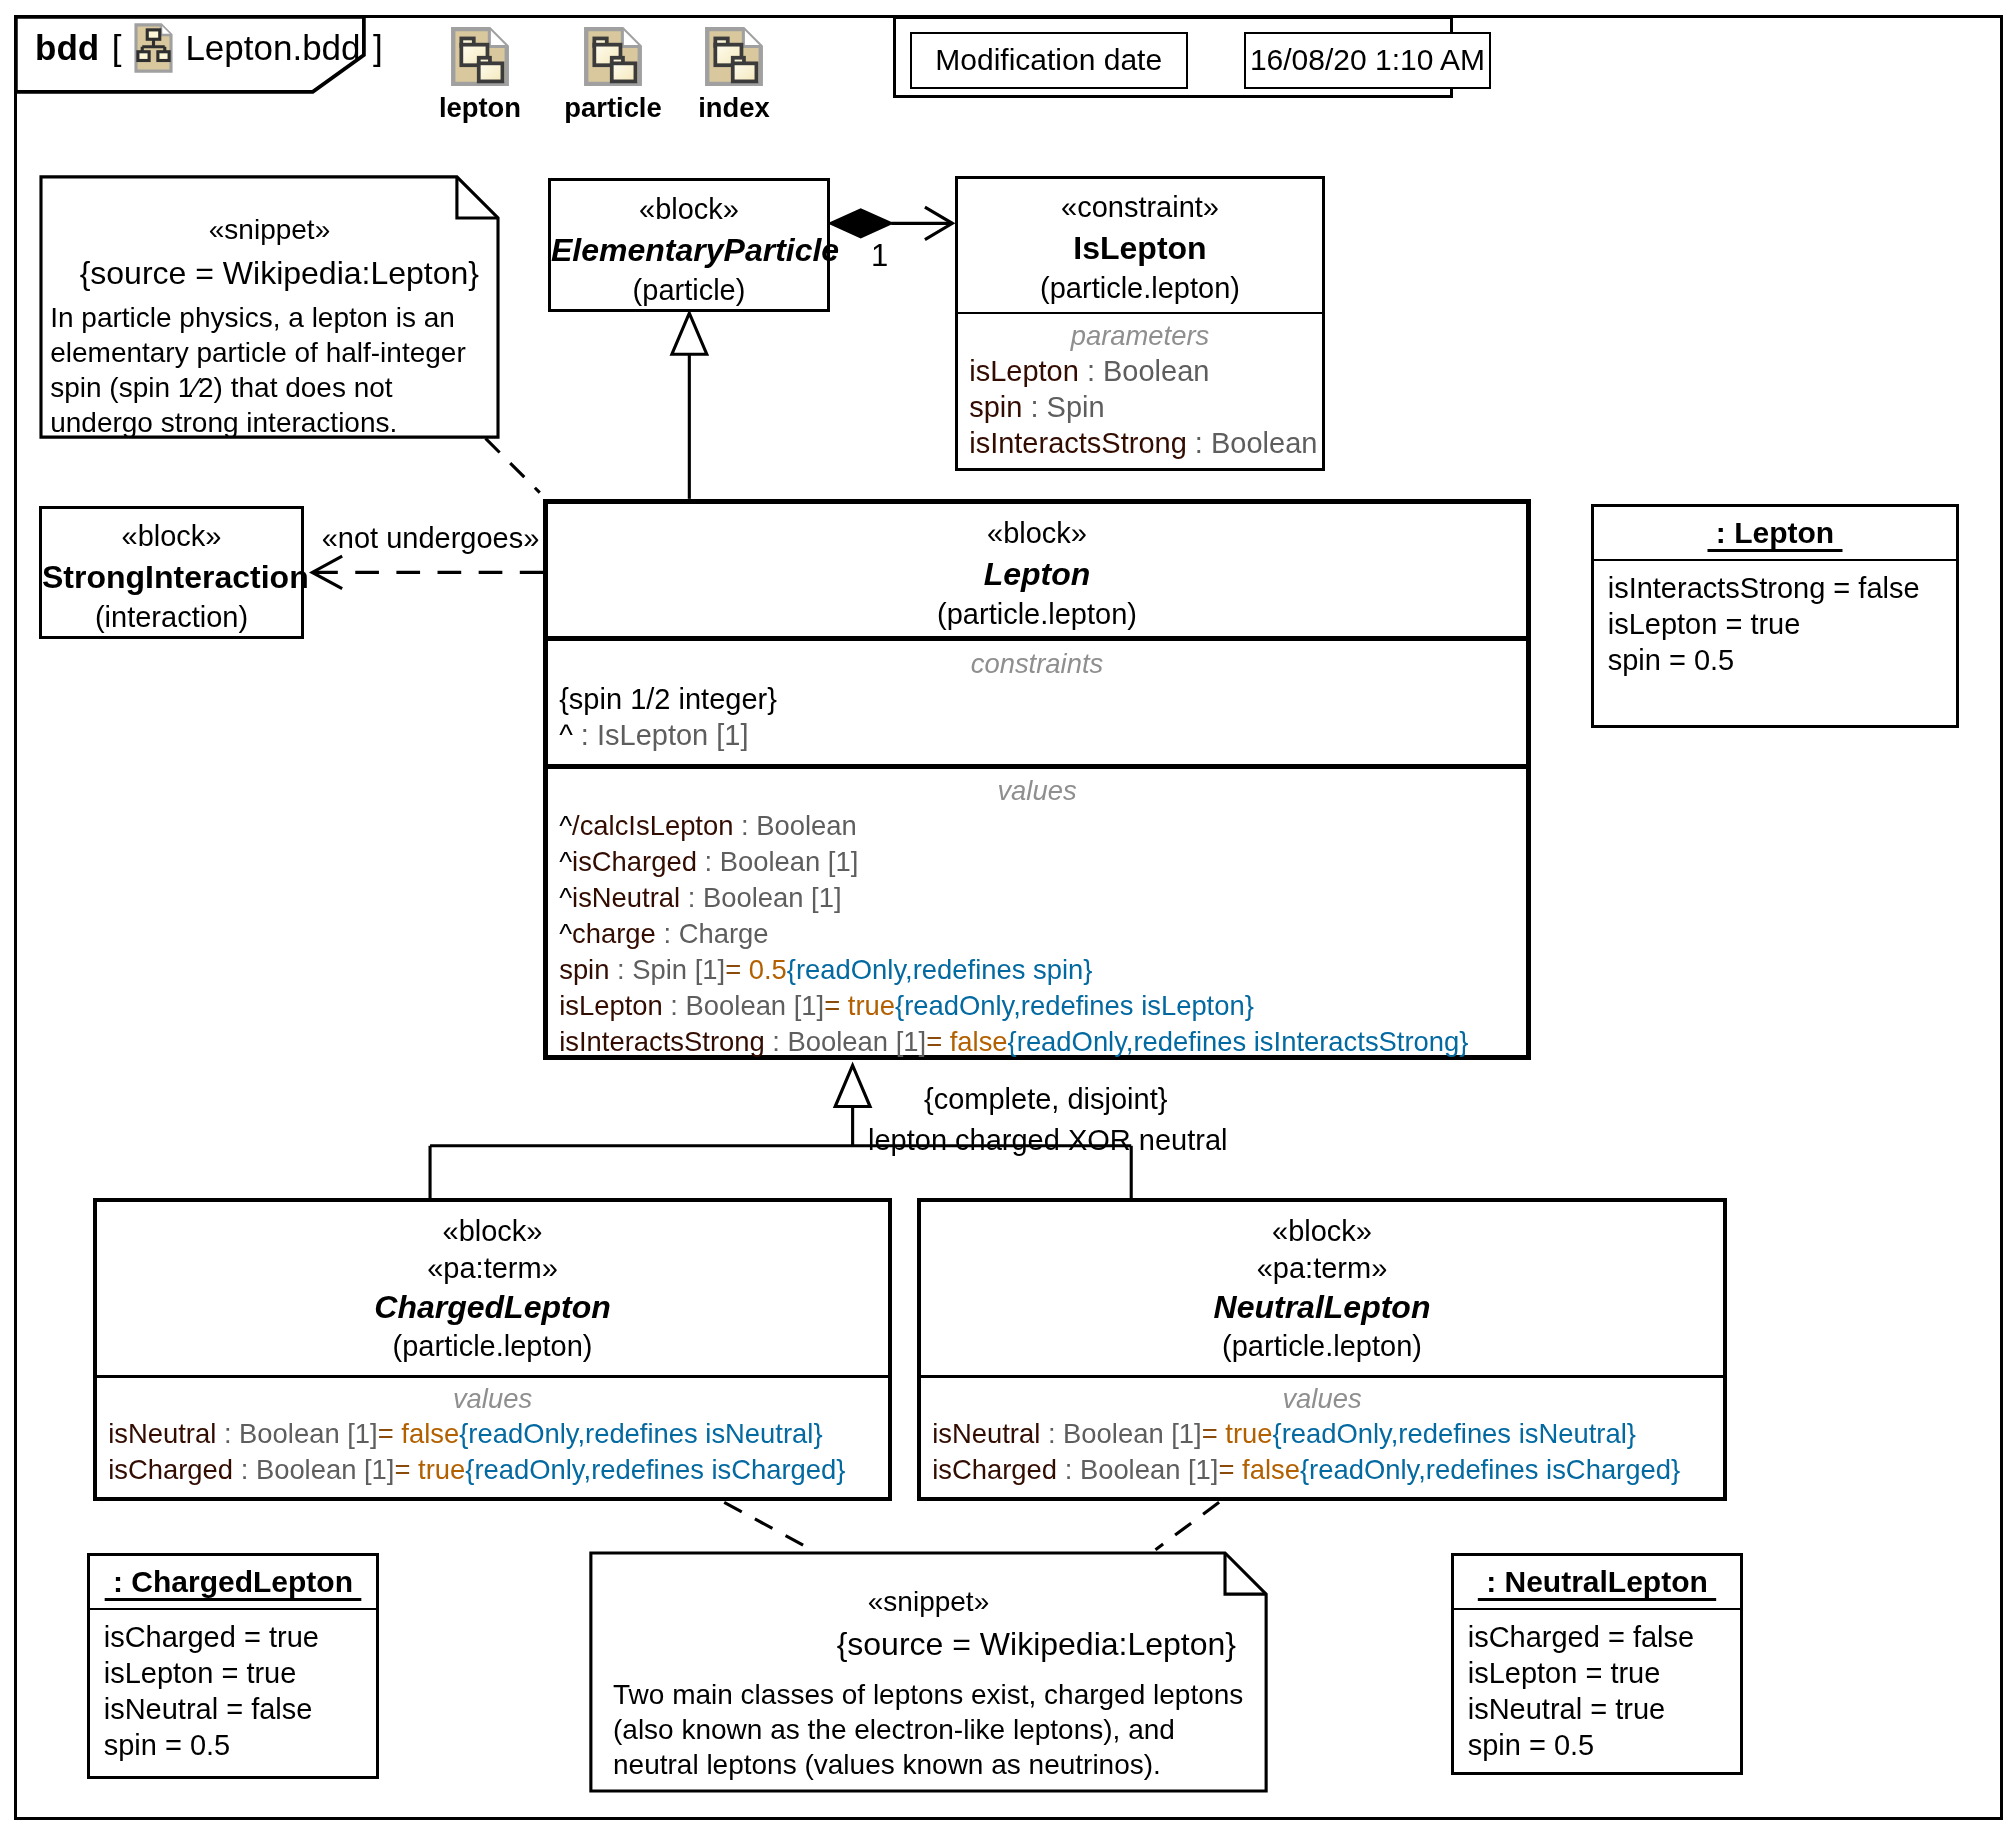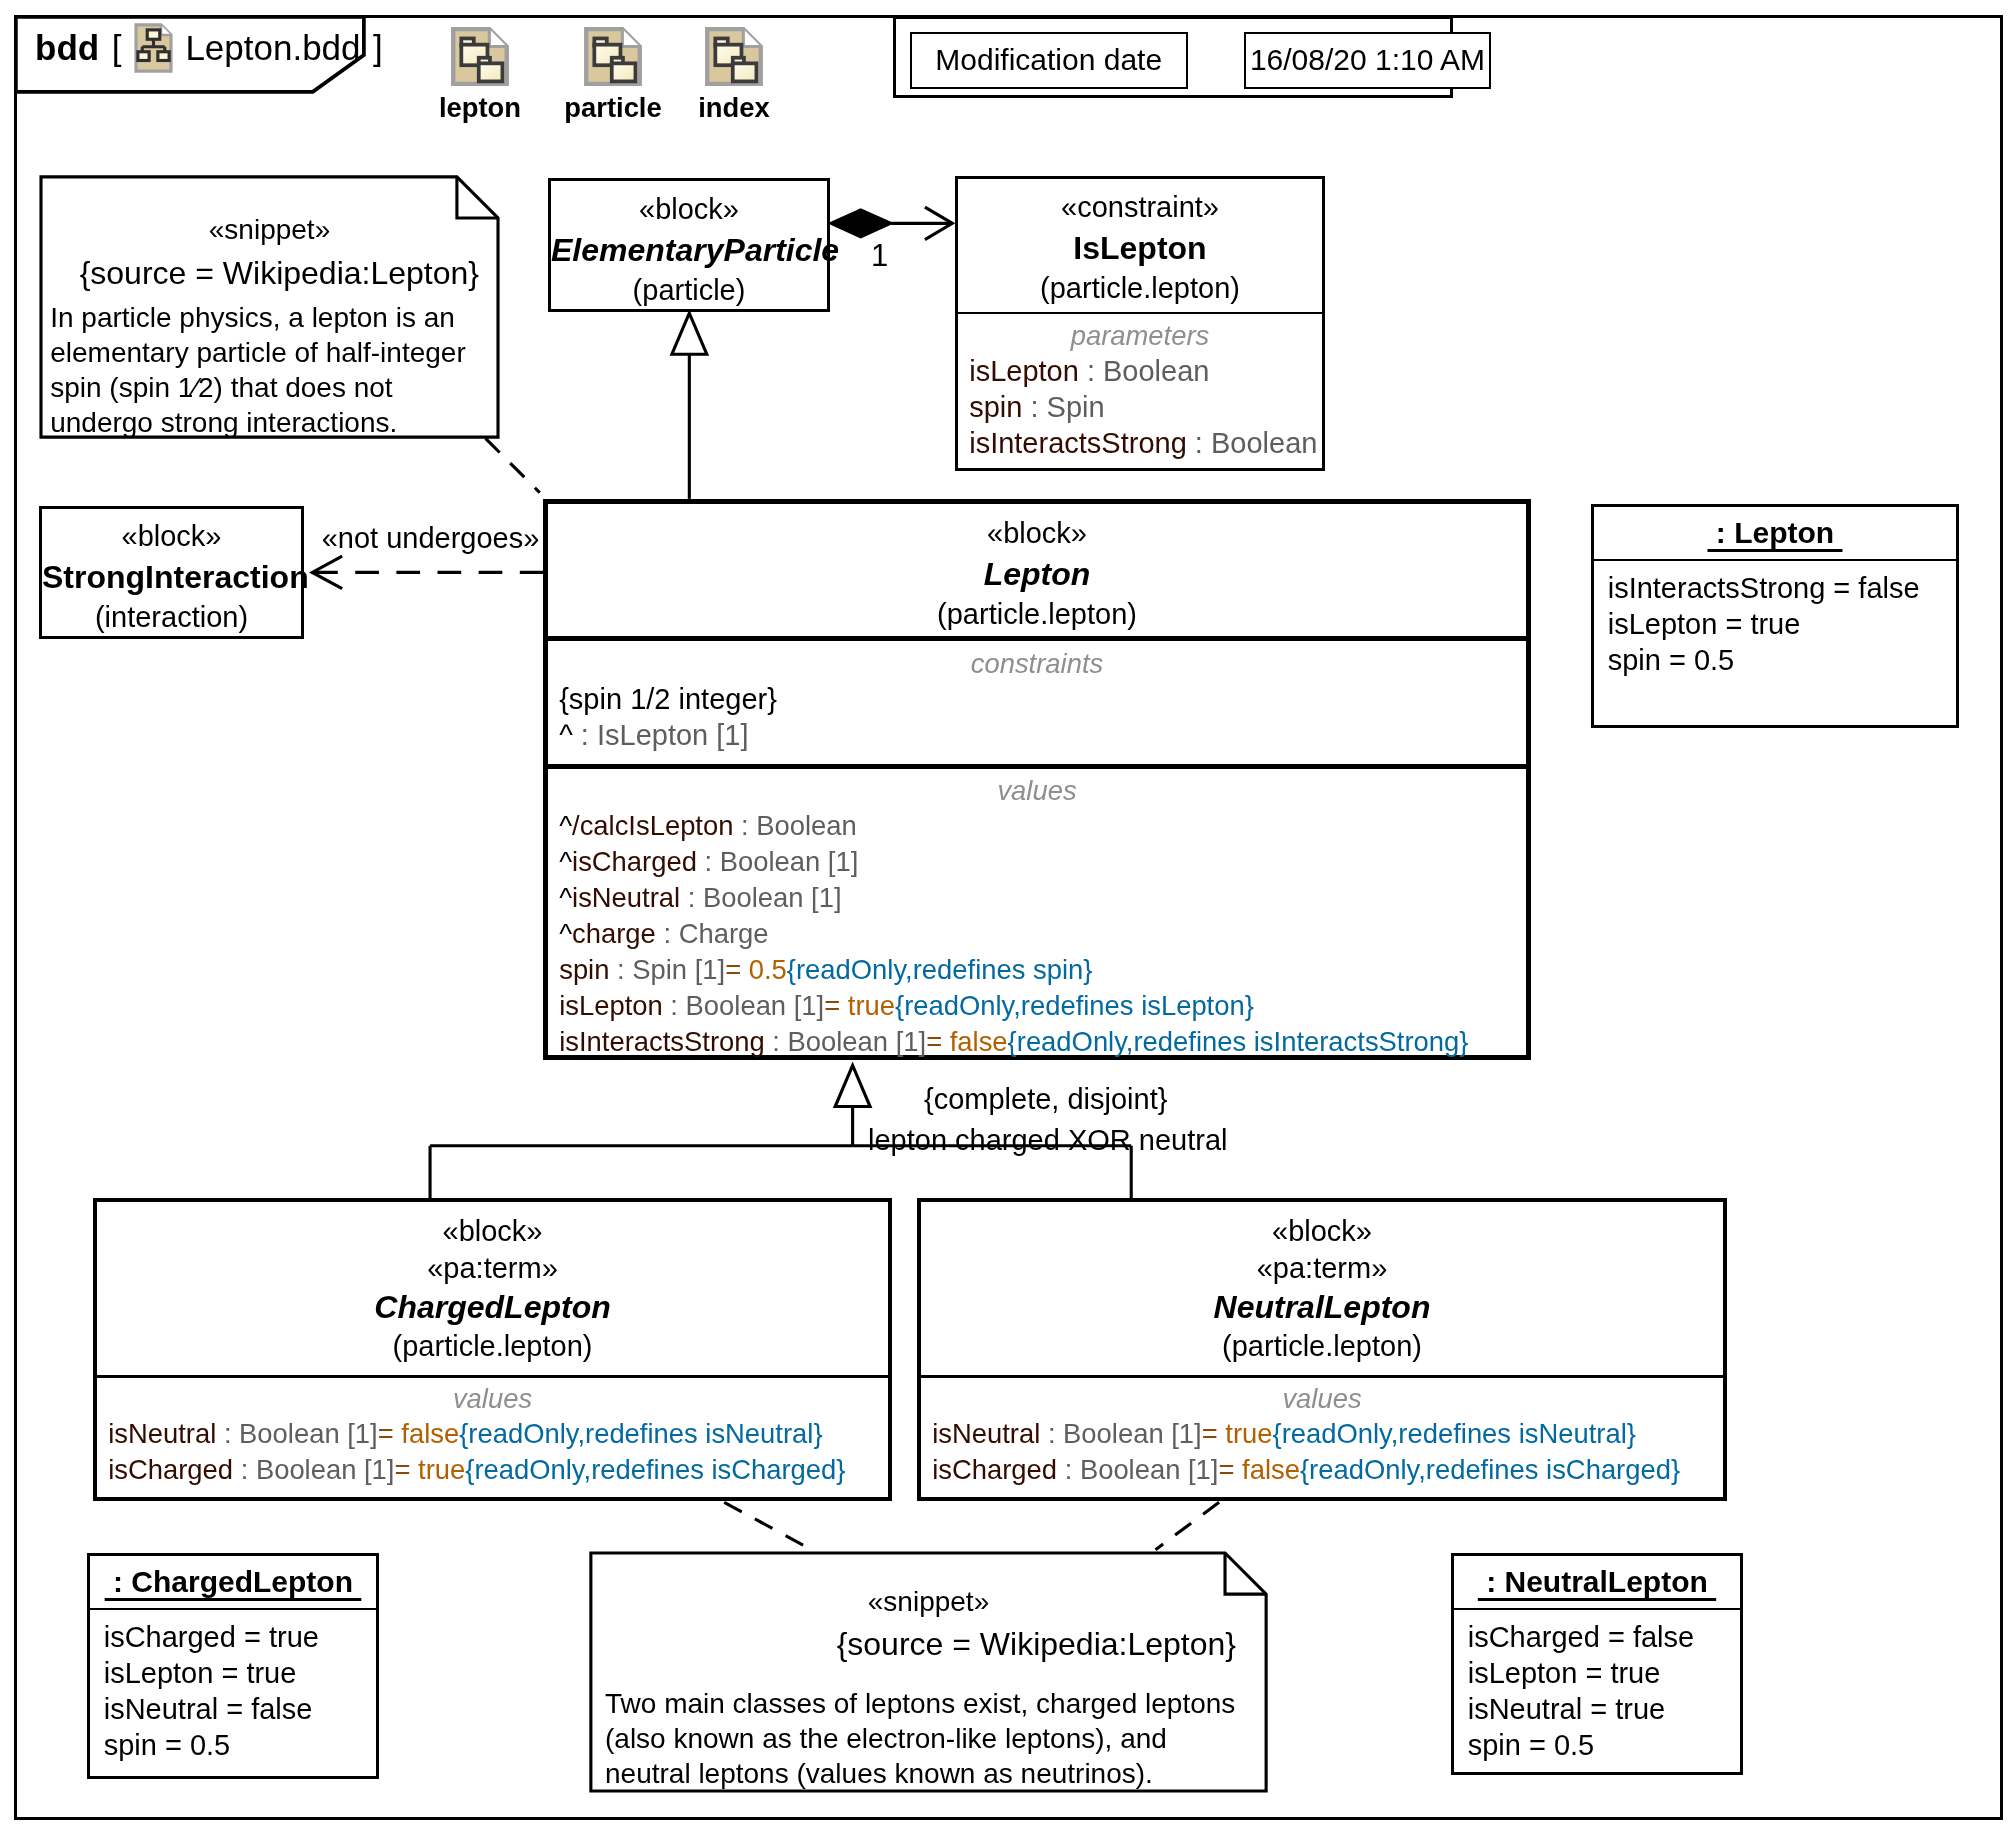--- a/index.html
+++ b/index.html
@@ -286,21 +286,21 @@
     </div>
   </div>
 
   <svg class="abs" style="left:589px;top:1551px;" width="679" height="242" viewBox="0 0 1090 388">
     <path d="M3,3 H1021 L1087,69 V385 H3 Z" fill="#fff" stroke="#000" stroke-width="5"></path>
     <path d="M1021,3 V69 H1087" fill="none" stroke="#000" stroke-width="5"></path>
   </svg>
   <div class="abs" style="left:589px;top:1551px;width:679px;height:242px;">
     <div class="note-stereo" style="margin-top:35px;">«snippet»</div>
     <div class="note-source" style="margin-top:7.5px;padding-right:32px;">{source = Wikipedia:Lepton}</div>
-    <div style="margin-top:23px;padding-left:16px;">
+    <div style="margin-top:14px;padding-left:24px;">
       <div class="note-line">Two main classes of leptons exist, charged leptons</div>
       <div class="note-line">(also known as the electron-like leptons), and</div>
       <div class="note-line">neutral leptons (values known as neutrinos).</div>
     </div>
   </div>
 
   <div class="box" style="left:1451px;top:1553px;width:292px;height:222px;">
     <div class="inst-title-row">
       <span class="inst-title"> : NeutralLepton </span>
     </div>

